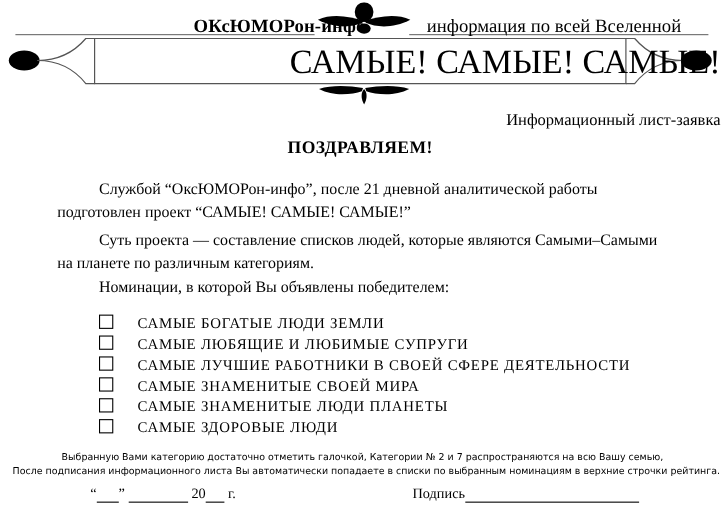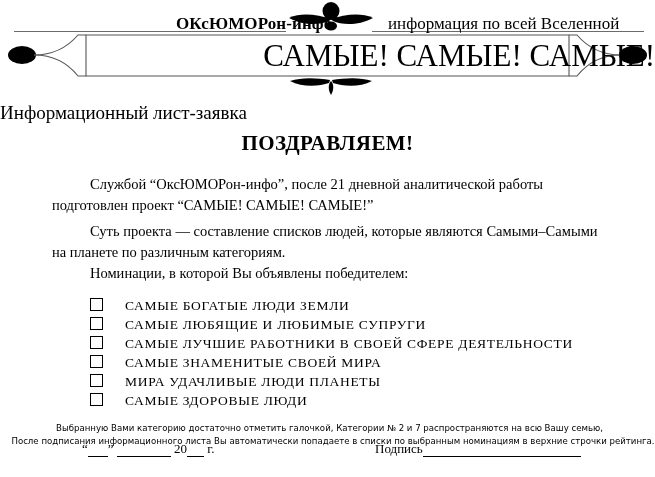--- a/index.html
+++ b/index.html
@@ -41,24 +41,24 @@
   .banner-title{
     position:absolute;left:0;top:38px;width:655px;
     text-align:right;
     font-size:31px;
     letter-spacing:0px;
     white-space:nowrap;
   }
 
   
   .subtitle{
-    text-align:left;font-size:19px;margin-top:6px;
+    text-align:right;font-size:15px;margin-top:6px;
   }
   .subtitle2{
-    text-align:center;font-size:21px;font-weight:bold;margin-top:7px;letter-spacing:.4px;
+    text-align:center;font-size:16px;font-weight:bold;margin-top:7px;letter-spacing:.4px;
   }
 
   
   .body-block{margin:18px 52px 0 52px;font-size:14.5px;line-height:1.42;}
   .para{text-indent:38px;margin:0 0 1px 0;text-align:left;}
   .para.p2{margin-top:6px;}
   .para.p3{margin-top:1px;}
 
   
   .nominations{margin:14px 0 0 58px;}
@@ -162,21 +162,21 @@
       <span class="nom-label">САМЫЕ ЛУЧШИЕ РАБОТНИКИ В СВОЕЙ СФЕРЕ ДЕЯТЕЛЬНОСТИ</span>
     </div>
 
     <div class="nom-row">
       <span class="cbox"></span>
       <span class="nom-label">САМЫЕ ЗНАМЕНИТЫЕ СВОЕЙ МИРА</span>
     </div>
 
     <div class="nom-row">
       <span class="cbox"></span>
-      <span class="nom-label">МИРА УДАЧЛИВЫЕ ЛЮДИ ПЛАНЕТЫ</span>
+      <span class="nom-label">САМЫЕ ЗНАМЕНИТЫЕ ЛЮДИ ПЛАНЕТЫ</span>
     </div>
 
     <div class="nom-row">
       <span class="cbox"></span>
       <span class="nom-label">САМЫЕ ЗДОРОВЫЕ ЛЮДИ</span>
     </div>
 
 
   </div>
 

